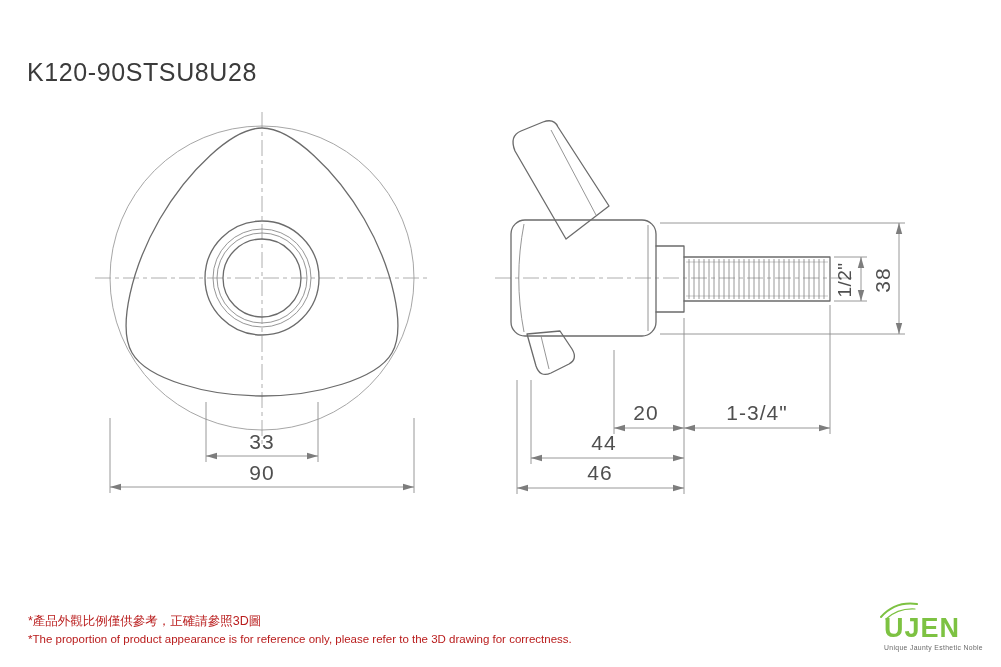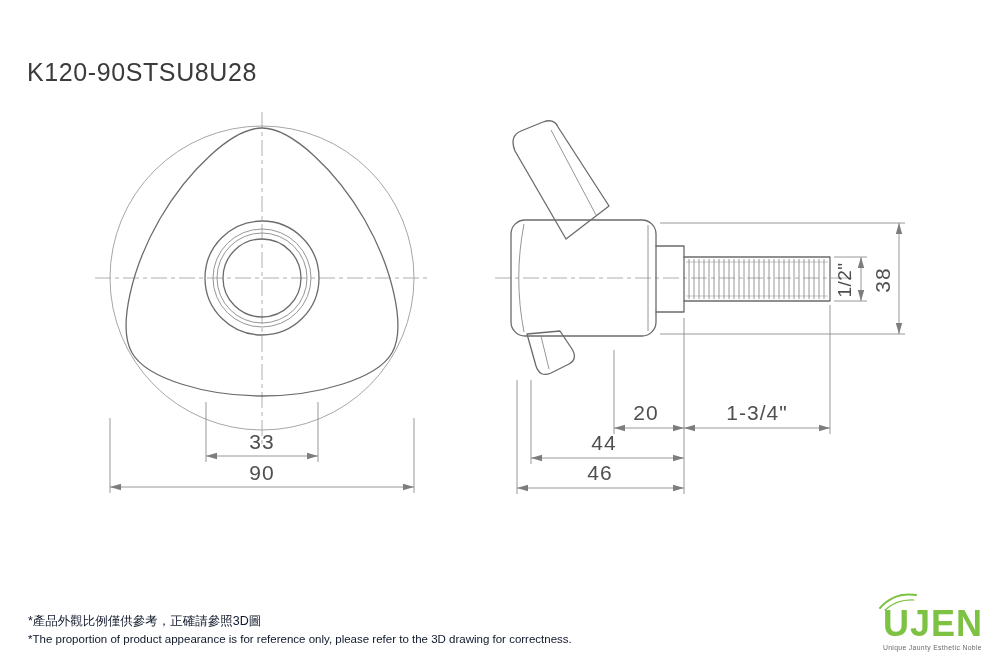--- a/index.html
+++ b/index.html
@@ -19,27 +19,27 @@
   .thin     { fill:none; stroke:#8a8a8a; stroke-width:0.9; }
   .phantom  { fill:none; stroke:#9c9c9c; stroke-width:0.9; }
   .center   { fill:none; stroke:#9a9a9a; stroke-width:0.8; stroke-dasharray:16 4 4 4; }
   .dim      { fill:none; stroke:#8c8c8c; stroke-width:0.9; }
   .hatch    { fill:none; stroke:#7e7e7e; stroke-width:0.8; }
   .minor    { fill:none; stroke:#b0b0b0; stroke-width:0.7; }
   .arrow    { fill:#7d7d7d; stroke:none; }
   .dim-text    { font-size:21px; fill:#4f4f4f; letter-spacing:1px; }
   .dim-text-sm { font-size:19px; fill:#4f4f4f; letter-spacing:.5px; }
 
-  .notes { position:absolute; left:28px; bottom:22px; color:#0f172a; }
+  .notes { position:absolute; left:28px; bottom:22px; color:#b91c1c; }
   .note-zh { font-size:12.5px; margin-bottom:3px; }
   .note-en { font-size:11.5px; }
 
   .logo { position:absolute; right:18px; bottom:16px; }
   .logo-inner { position:relative; text-align:left; }
-  .logo-word { color:#7dc242; font-size:36px; font-weight:bold; letter-spacing:1px; line-height:1; }
+  .logo-word { color:#7dc242; font-size:27px; font-weight:bold; letter-spacing:1px; line-height:1; }
   .logo-tag  { font-size:6.8px; color:#6a6a6a; letter-spacing:.35px; margin-top:2px; white-space:nowrap; }
   .logo-swoosh { position:absolute; top:-15px; left:-5px; }
 </style>
 </head>
 <body>
 
 <div class="title">K120-90STSU8U28</div>
 
 <svg class="drawing" width="1001" height="667" viewBox="0 0 1001 667" xmlns="http://www.w3.org/2000/svg">
 

